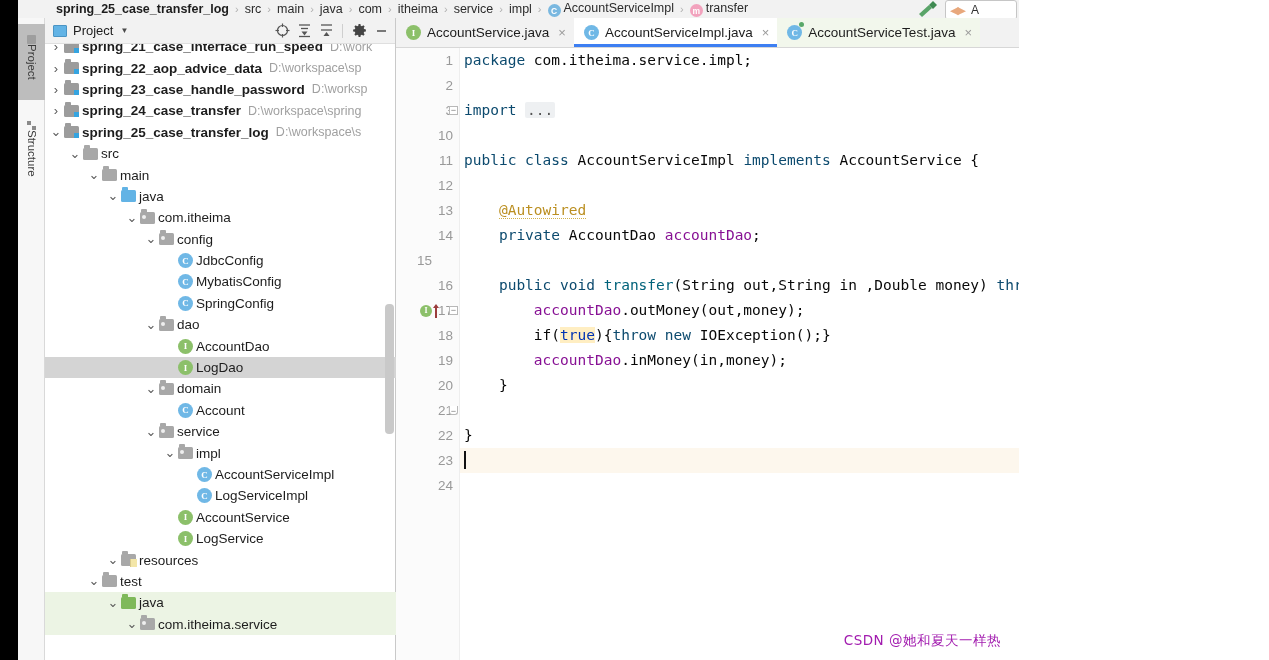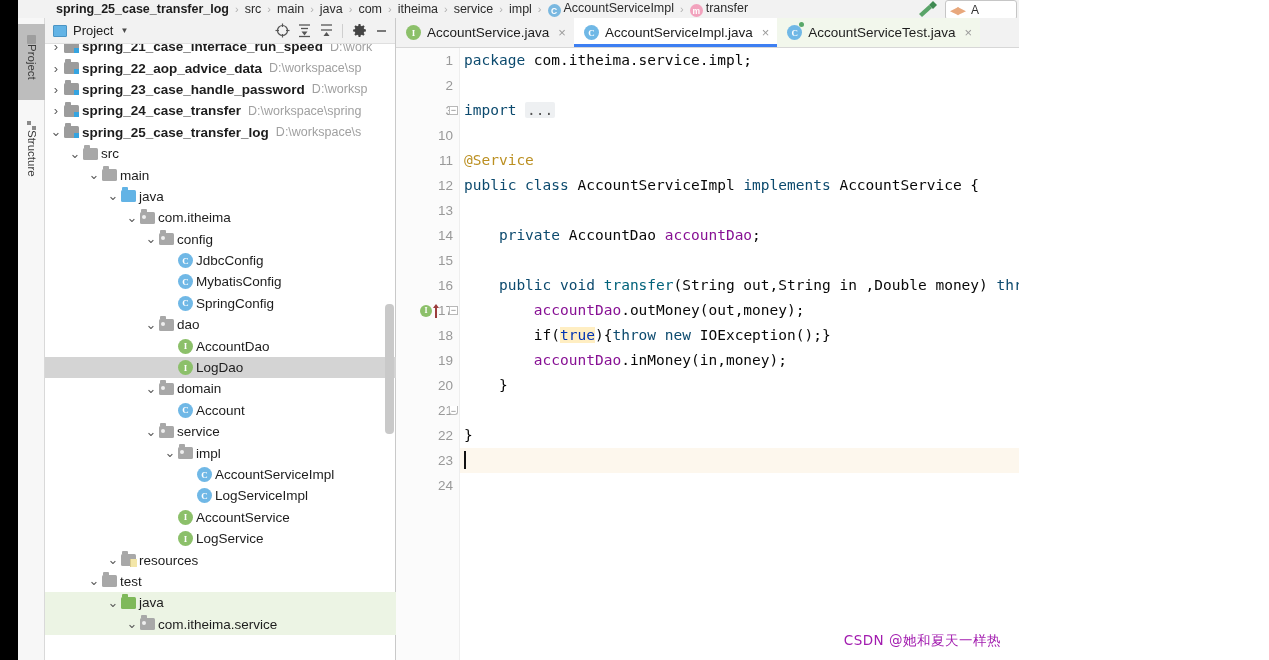--- a/index.html
+++ b/index.html
@@ -756,21 +756,21 @@
           </div>
           <div class="gline" style="position: relative; align-items: center;">
             <span>12</span>
           </div>
           <div class="gline" style="position: relative;">
             <span>13</span>
           </div>
           <div class="gline" style="position: relative;">
             <span>14</span>
           </div>
-          <div class="gline" style="position: relative;">
+          <div class="gline" style="position: relative; justify-content: center;">
             <span>15</span>
           </div>
           <div class="gline" style="position: relative;">
             <span>16</span>
           </div>
           <div class="gline" style="position: relative;">
             <span>17</span>
             <span class="gmark">
               <span class="impl-ico">I</span>
               <span class="impl-arrow"></span>
@@ -802,23 +802,23 @@
           </div>
           <div class="gline" style="position: relative;">
             <span>24</span>
           </div>
         </div>
       <div class="codelines" id="codelines">
           <div class="cline"><span class="k">package </span><span class="pln">com.itheima.service.impl;</span></div>
           <div class="cline"></div>
           <div class="cline"><span class="k">import </span><span class="fold-dots">...</span></div>
           <div class="cline"></div>
-          <div class="cline"><span class="ann">@Service</span></div>
           <div class="cline"><span class="k">public class </span><span class="pln">AccountServiceImpl </span><span class="k">implements </span><span class="pln">AccountService {</span></div>
           <div class="cline"></div>
+          <div class="cline"><span class="pln">    </span><span class="ann ann-u">@Autowired</span></div>
           <div class="cline"><span class="pln">    </span><span class="k">private </span><span class="pln">AccountDao </span><span class="fld">accountDao</span><span class="pln">;</span></div>
           <div class="cline"></div>
           <div class="cline"><span class="pln">    </span><span class="k">public void </span><span class="mth">transfer</span><span class="pln">(String out,String in ,Double money) </span><span class="k">throws </span><span class="pln">IOException {</span></div>
           <div class="cline"><span class="pln">        </span><span class="fld">accountDao</span><span class="pln">.outMoney(out,money);</span></div>
           <div class="cline"><span class="pln">        if(</span><span class="hl-true">true</span><span class="pln">){</span><span class="k">throw new </span><span class="pln">IOException();}</span></div>
           <div class="cline"><span class="pln">        </span><span class="fld">accountDao</span><span class="pln">.inMoney(in,money);</span></div>
           <div class="cline"><span class="pln">    }</span></div>
           <div class="cline"></div>
           <div class="cline"><span class="pln">}</span></div>
           <div class="cline caretline"><span class="caret"></span></div>

